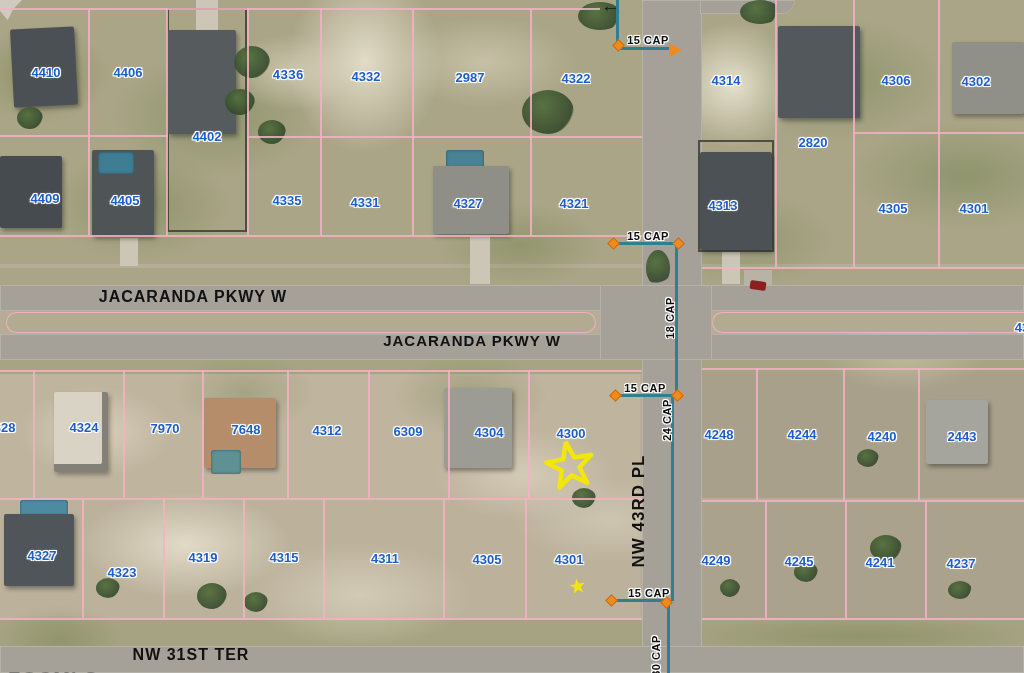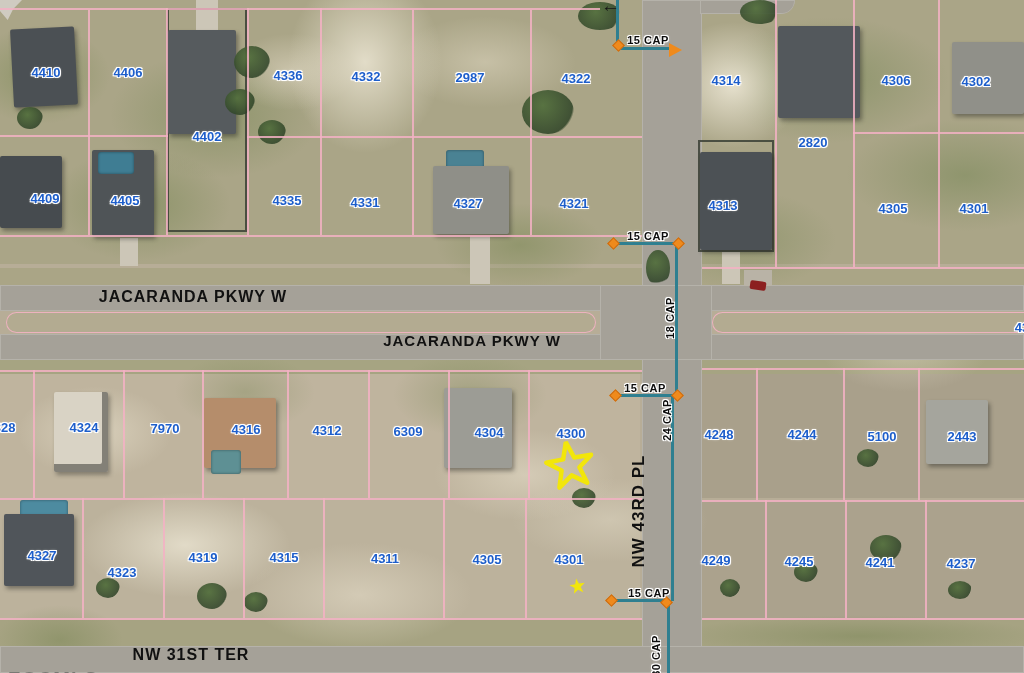--- a/index.html
+++ b/index.html
@@ -184,48 +184,48 @@
       <div class="diamond" style="left: 673px; top: 391px;"></div>
       <div class="diamond" style="left: 607px; top: 596px;"></div>
       <div class="diamond" style="left: 662px; top: 598px;"></div>
       <div class="arrow-right-orange" style="left: 669px; top: 43px;"></div>
       <div class="black-arrow" style="left: 601px; top: -5px;">←</div>
     </div>
   <div id="label-layer" style="left:0;top:0;width:1024px;height:673px;">
       <div class="lot-label" style="left: 46px; top: 72px;">4410</div>
       <div class="lot-label" style="left: 128px; top: 72px;">4406</div>
       <div class="lot-label" style="left: 207px; top: 136px;">4402</div>
-      <div class="lot-label" style="left: 288px; top: 75px;">4336</div>
+      <div class="lot-label" style="left: 288px; top: 75px; font-family: Liberation Mono, monospace;">4336</div>
       <div class="lot-label" style="left: 366px; top: 76px;">4332</div>
       <div class="lot-label" style="left: 470px; top: 77px;">2987</div>
       <div class="lot-label" style="left: 576px; top: 78px;">4322</div>
       <div class="lot-label" style="left: 45px; top: 198px;">4409</div>
       <div class="lot-label" style="left: 125px; top: 200px;">4405</div>
       <div class="lot-label" style="left: 287px; top: 200px;">4335</div>
       <div class="lot-label" style="left: 365px; top: 202px;">4331</div>
       <div class="lot-label" style="left: 468px; top: 203px;">4327</div>
       <div class="lot-label" style="left: 574px; top: 203px;">4321</div>
       <div class="lot-label" style="left: 726px; top: 80px;">4314</div>
       <div class="lot-label" style="left: 896px; top: 80px;">4306</div>
       <div class="lot-label" style="left: 976px; top: 81px;">4302</div>
       <div class="lot-label" style="left: 813px; top: 142px;">2820</div>
       <div class="lot-label" style="left: 723px; top: 205px;">4313</div>
       <div class="lot-label" style="left: 893px; top: 208px;">4305</div>
       <div class="lot-label" style="left: 974px; top: 208px;">4301</div>
       <div class="lot-label" style="left: 1px; top: 427px;">4328</div>
       <div class="lot-label" style="left: 84px; top: 427px;">4324</div>
       <div class="lot-label" style="left: 165px; top: 428px;">7970</div>
-      <div class="lot-label" style="left: 246px; top: 429px;">4316</div>
+      <div class="lot-label" style="left: 246px; top: 429px;">7648</div>
       <div class="lot-label" style="left: 327px; top: 430px;">4312</div>
       <div class="lot-label" style="left: 408px; top: 431px;">6309</div>
       <div class="lot-label" style="left: 489px; top: 432px;">4304</div>
       <div class="lot-label" style="left: 571px; top: 433px;">4300</div>
       <div class="lot-label" style="left: 719px; top: 434px;">4248</div>
       <div class="lot-label" style="left: 802px; top: 434px;">4244</div>
-      <div class="lot-label" style="left: 882px; top: 436px;">5100</div>
+      <div class="lot-label" style="left: 882px; top: 436px;">4240</div>
       <div class="lot-label" style="left: 962px; top: 436px;">2443</div>
       <div class="lot-label" style="left: 1022px; top: 327px;">43</div>
       <div class="lot-label" style="left: 42px; top: 555px;">4327</div>
       <div class="lot-label" style="left: 122px; top: 572px;">4323</div>
       <div class="lot-label" style="left: 203px; top: 557px;">4319</div>
       <div class="lot-label" style="left: 284px; top: 557px;">4315</div>
       <div class="lot-label" style="left: 385px; top: 558px;">4311</div>
       <div class="lot-label" style="left: 487px; top: 559px;">4305</div>
       <div class="lot-label" style="left: 569px; top: 559px;">4301</div>
       <div class="lot-label" style="left: 716px; top: 560px;">4249</div>

